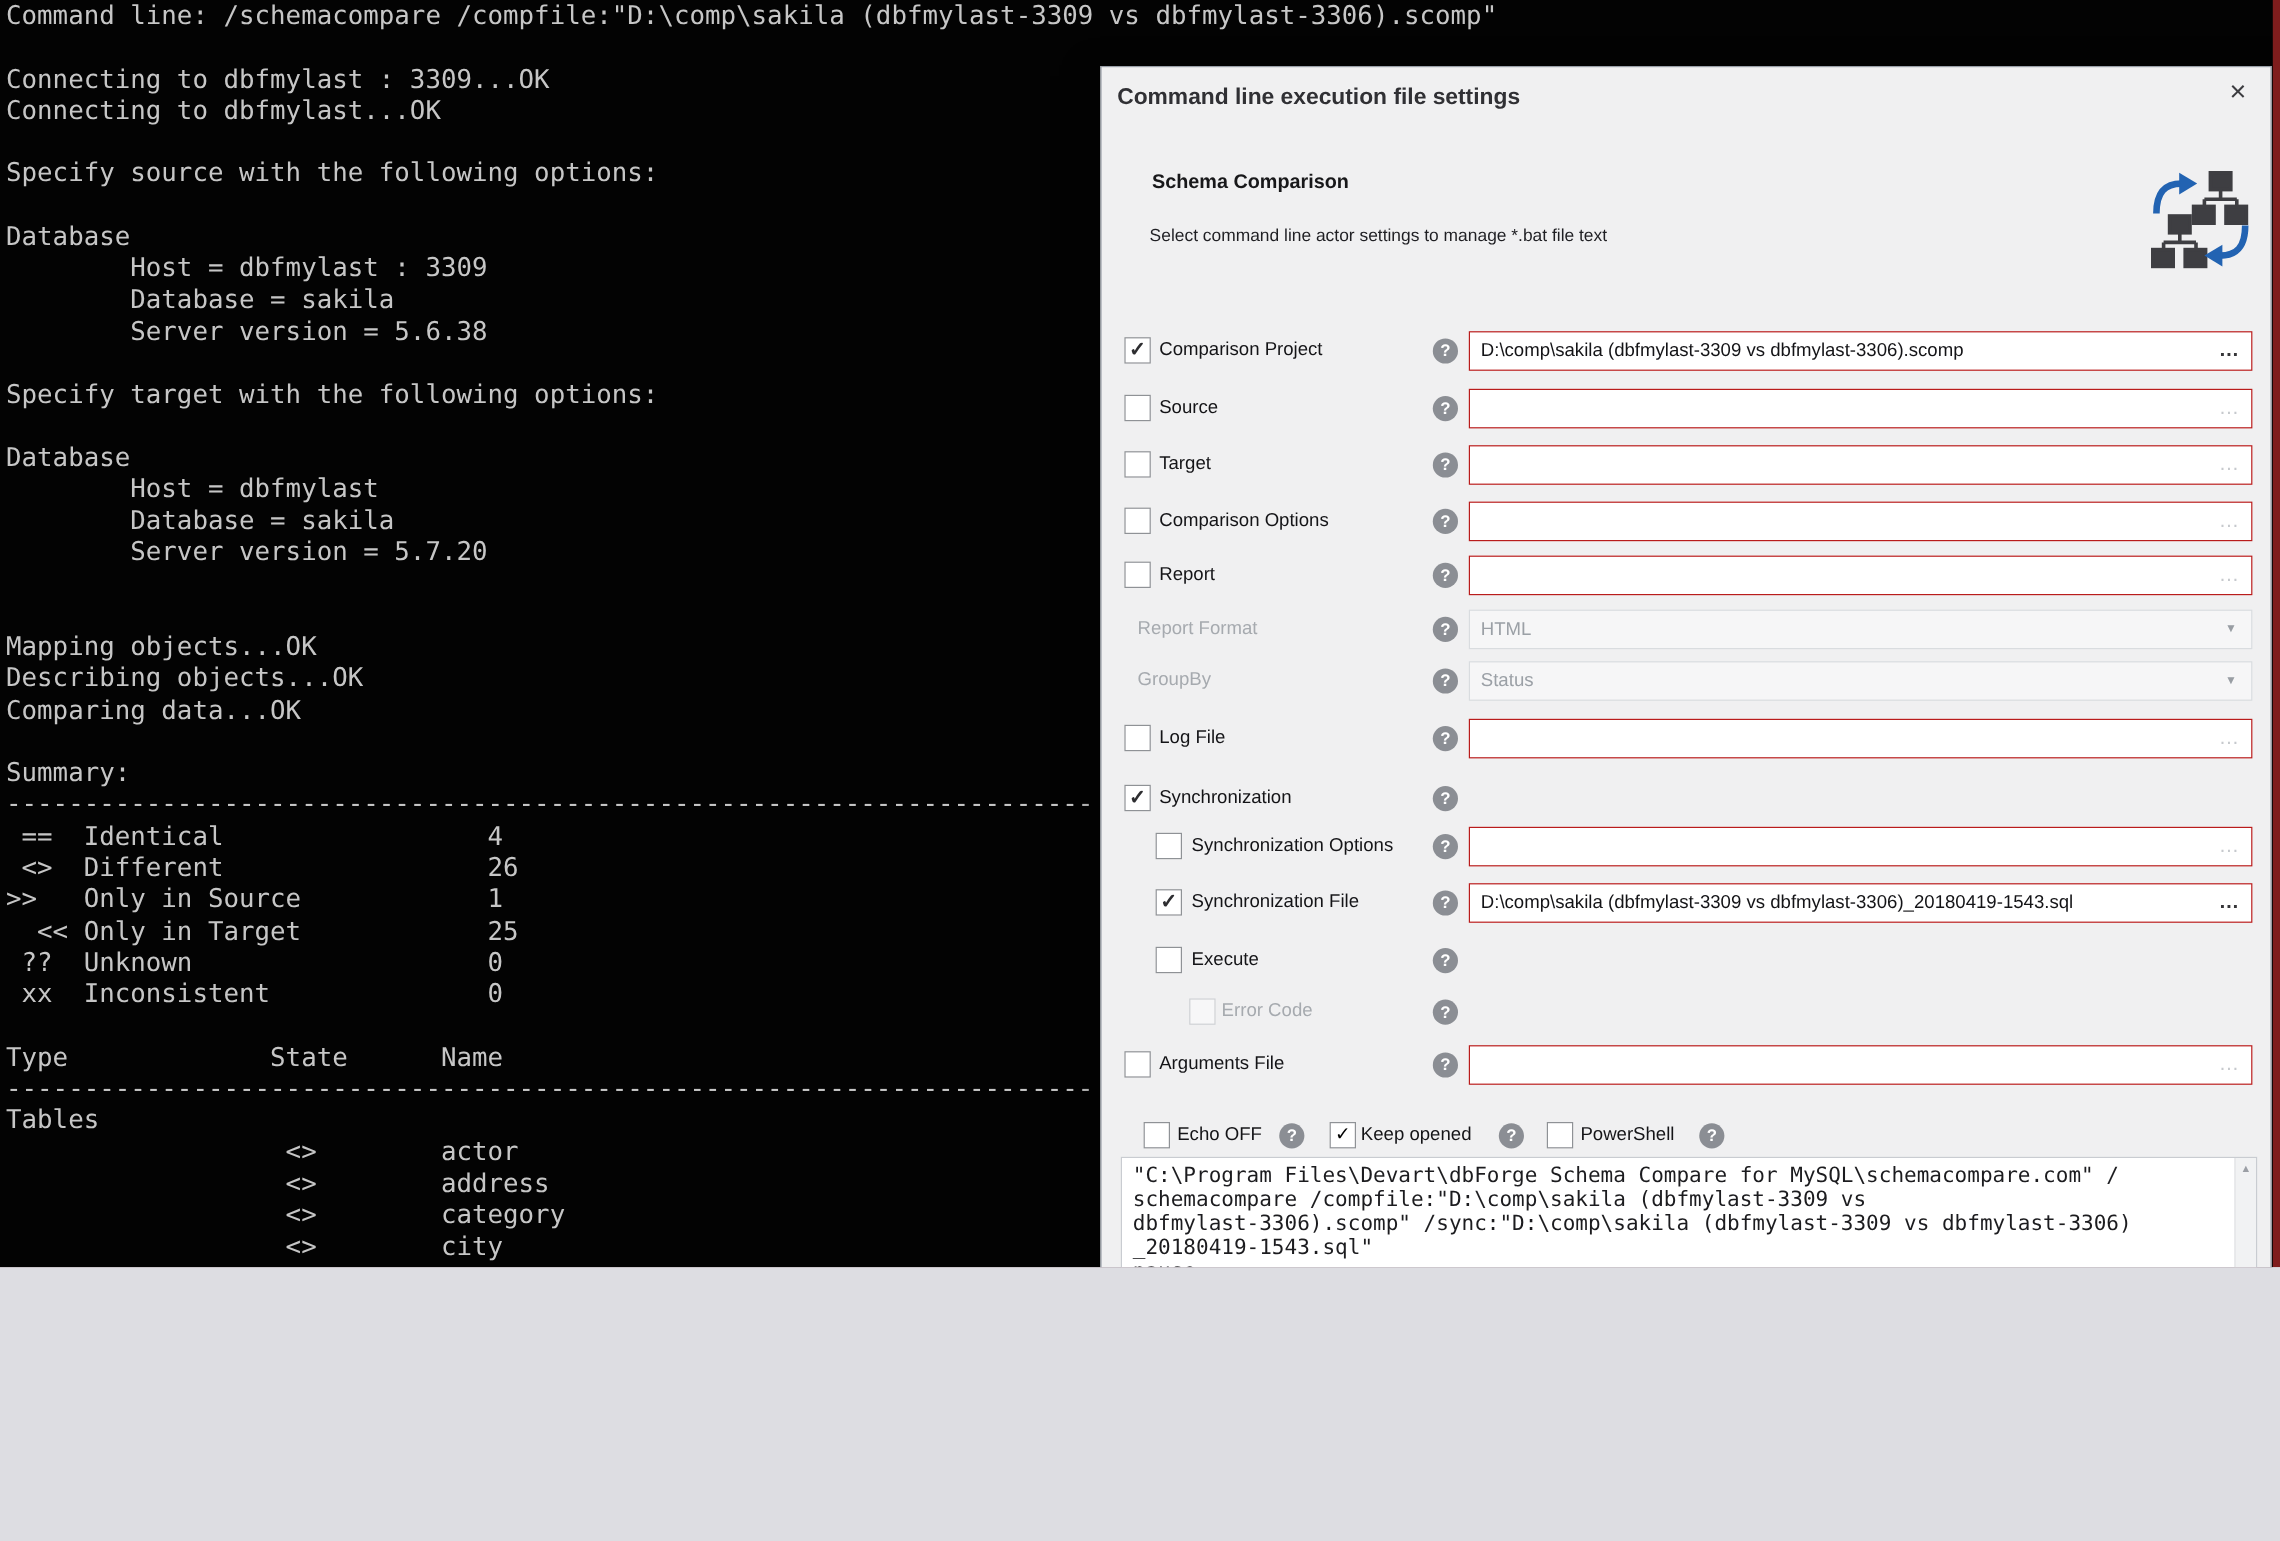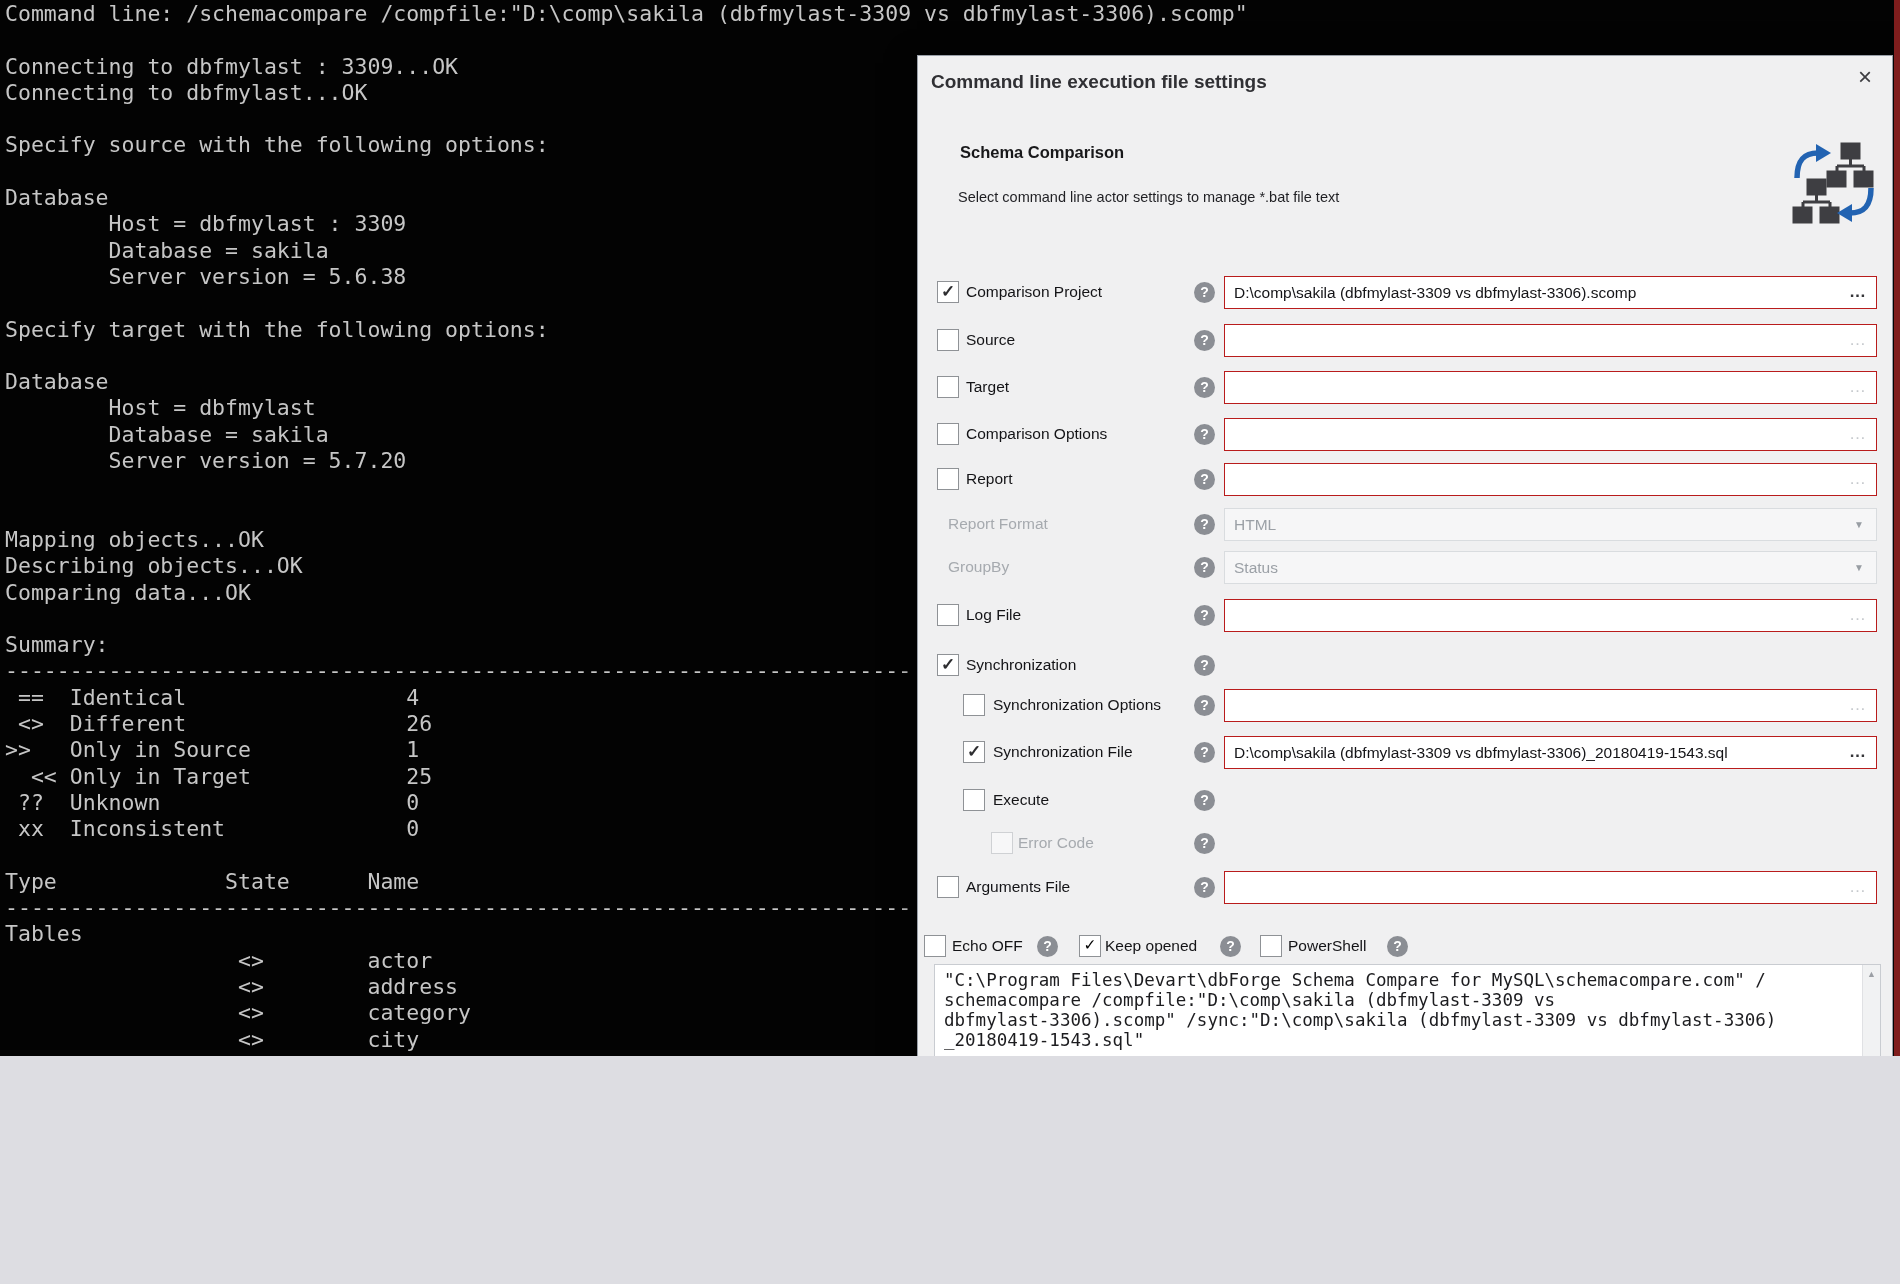--- a/index.html
+++ b/index.html
@@ -32,21 +32,21 @@
         background:#8b8e94;color:#fff;font-size:14px;font-weight:bold;text-align:center;line-height:21px;}
   .fld{position:absolute;left:292px;right:0;top:0;height:33px;background:#fff;
        border:1px solid #b91c1c;box-sizing:border-box;font-size:15.5px;color:#141417;
        line-height:31px;padding:0 38px 0 9px;white-space:nowrap;overflow:hidden;}
   .dots{position:absolute;right:1px;top:1px;bottom:1px;width:34px;background:#fff;text-align:center;
         line-height:27px;font-size:17px;font-weight:bold;color:#353538;letter-spacing:1px;}
   .dots.faint{color:#c6c9cd;font-weight:normal;}
   .fld.ddl{background:#f6f6f7;border-color:#d9dcdf;color:#9ba0a6;}
   .caret{position:absolute;right:12px;top:0;line-height:31px;font-size:10px;color:#989da3;}
   
-  .optrow{position:absolute;left:0;right:15px;top:879px;height:24px;font-size:15.5px;}
+  .optrow{position:absolute;left:29px;right:15px;top:879px;height:24px;font-size:15.5px;}
   .optrow .ocb{position:absolute;top:0;width:22px;height:22px;background:#fff;border:1px solid #8f9296;
         box-sizing:border-box;text-align:center;}
   .optrow .olbl{position:absolute;top:2px;color:#141417;white-space:nowrap;}
   .optrow .ohelp{position:absolute;top:1px;width:21px;height:21px;border-radius:50%;background:#8b8e94;
         color:#fff;font-size:14px;font-weight:bold;text-align:center;line-height:21px;}
   
   .bat{position:absolute;left:16px;top:908px;width:947px;height:200px;background:#fff;
        border:1px solid #c9ccd1;box-sizing:border-box;}
   .bat pre{margin:0;padding:5px 9px;font-family:"DejaVu Sans Mono",monospace;font-size:17.5px;
        line-height:20px;color:#1c1c1f;white-space:pre;}

